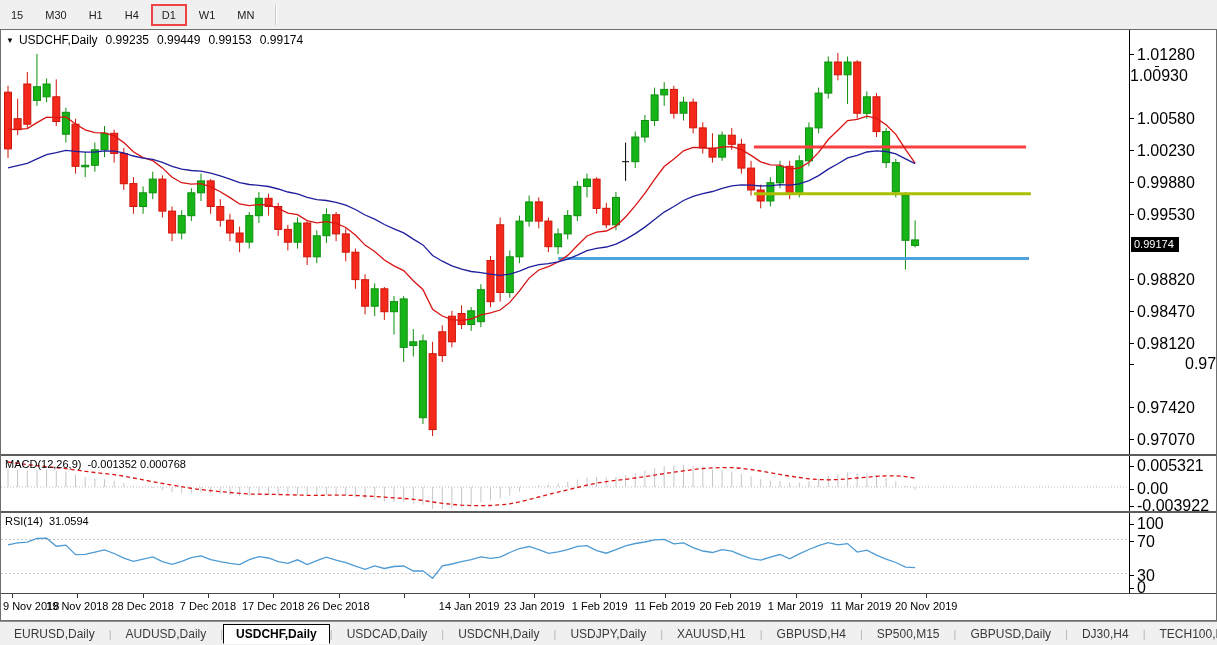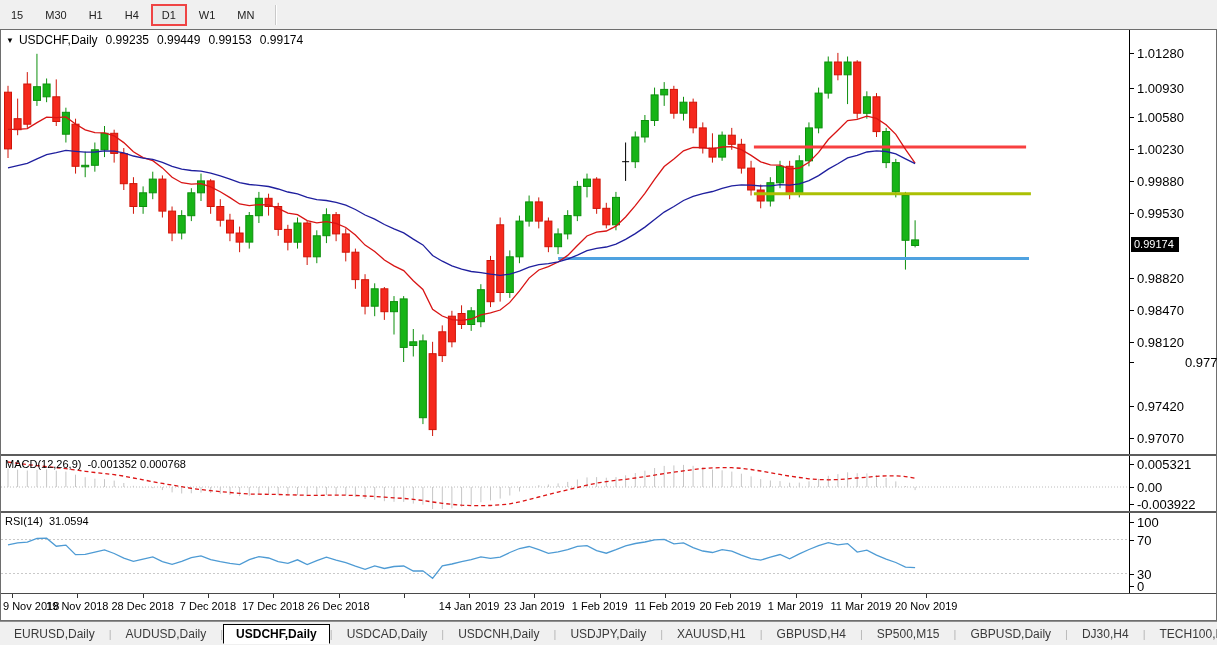--- a/index.html
+++ b/index.html
@@ -14,21 +14,21 @@
   .chart-window{position:absolute;left:0;top:29px;width:1217px;height:592px;background:#fff;
                 border:1px solid #6e6e6e;box-sizing:border-box;}
   .pane{position:relative;display:flex;width:100%;}
   .pane-main{height:424px;}
   .pane-macd{height:55px;}
   .pane-rsi{height:80px;}
   .plot{position:relative;width:1128px;height:100%;flex:none;background:#fff;}
   .plot svg{display:block;}
   .gutter{position:relative;flex:1;background:#fff;border-left:1px solid #000;}
   .divider{width:100%;height:2px;background:#5c5c5c;}
-  .axis-label{position:absolute;left:0;display:flex;align-items:center;font-size:13px;color:#000;white-space:nowrap;}
+  .axis-label{position:absolute;left:0;display:flex;align-items:center;font-size:16px;color:#000;white-space:nowrap;}
   .axis-tick{display:inline-block;width:4px;height:1px;background:#000;margin-right:3px;flex:none;}
   .price-marker{position:absolute;left:1px;background:#000;color:#fff;font-size:11px;
                 padding:1px 5px 1px 3px;line-height:13px;}
   .chart-title{position:absolute;left:5px;top:3px;font-size:12px;color:#000;z-index:5;white-space:nowrap;}
   .chart-title .dd{font-size:8px;vertical-align:1px;margin-right:5px;}
   .chart-title .num{margin-left:8px;}
   .ind-title{position:absolute;left:4px;top:2px;font-size:11px;color:#000;z-index:5;white-space:nowrap;}
   .ind-title .val{margin-left:6px;}
   
   .date-axis{position:relative;width:100%;height:27px;border-top:1px solid #4a4a4a;box-sizing:border-box;background:#fff;}
@@ -270,21 +270,21 @@
               <polyline points="7.0,137.9 16.6,135.7 26.3,133.3 36.0,128.9 45.6,124.6 55.3,122.7 64.9,120.4 74.5,121.3 84.2,122.1 93.9,122.0 103.5,120.9 113.2,121.1 122.8,122.9 132.4,126.0 142.1,128.1 151.8,129.3 161.4,132.3 171.1,136.3 180.7,139.1 190.3,140.5 200.0,141.1 209.7,143.1 219.3,145.8 229.0,149.1 238.6,152.7 248.3,154.5 257.9,155.3 267.6,156.5 277.2,159.0 286.9,162.0 296.5,163.8 306.2,167.4 315.8,169.6 325.4,170.5 335.1,172.4 344.8,175.2 354.4,179.5 364.1,185.0 373.7,189.2 383.4,194.5 393.0,198.9 402.7,202.9 412.3,209.1 421.9,214.9 431.6,225.5 441.3,231.2 450.9,235.8 460.6,239.2 470.2,241.5 479.9,242.6 489.5,244.2 499.2,245.3 508.8,244.2 518.5,241.2 528.1,237.2 537.8,234.6 547.4,233.6 557.1,231.9 566.7,229.2 576.4,225.1 586.0,220.7 595.6,218.3 605.3,217.0 615.0,214.1 624.6,209.4 634.3,203.6 643.9,197.1 653.6,189.6 663.2,182.1 672.9,176.5 682.5,170.5 692.1,166.4 701.8,163.6 711.5,161.5 721.1,158.3 730.8,155.8 740.4,154.8 750.1,155.1 759.7,156.0 769.4,155.8 779.0,154.7 788.6,155.2 798.3,153.8 808.0,150.6 817.6,145.6 827.3,139.1 836.9,133.7 846.6,127.9 856.2,125.4 865.9,122.0 875.5,120.8 885.1,121.5 894.8,123.8 904.5,128.8 914.1,133.7" fill="none" stroke="#1f1f9e" stroke-width="1.3"></polyline>
             </g>
           </svg>
       </div>
       <div class="gutter" id="gut-main">
         <div class="price-marker" id="price-marker" style="top: 207.456px;">0.99174</div>
       <div class="axis-label" style="top: 15.8625px;">
             <div class="axis-tick"></div>
             <span>1.01280</span>
           </div>
-          <div class="axis-label" style="top: 51px;">
+          <div class="axis-label" style="top: 36px; flex-direction: column;">
             <div class="axis-tick"></div>
             <span>1.00930</span>
           </div>
           <div class="axis-label" style="top: 79.8775px;">
             <div class="axis-tick"></div>
             <span>1.00580</span>
           </div>
           <div class="axis-label" style="top: 111.885px;">
             <div class="axis-tick"></div>
             <span>1.00230</span>

